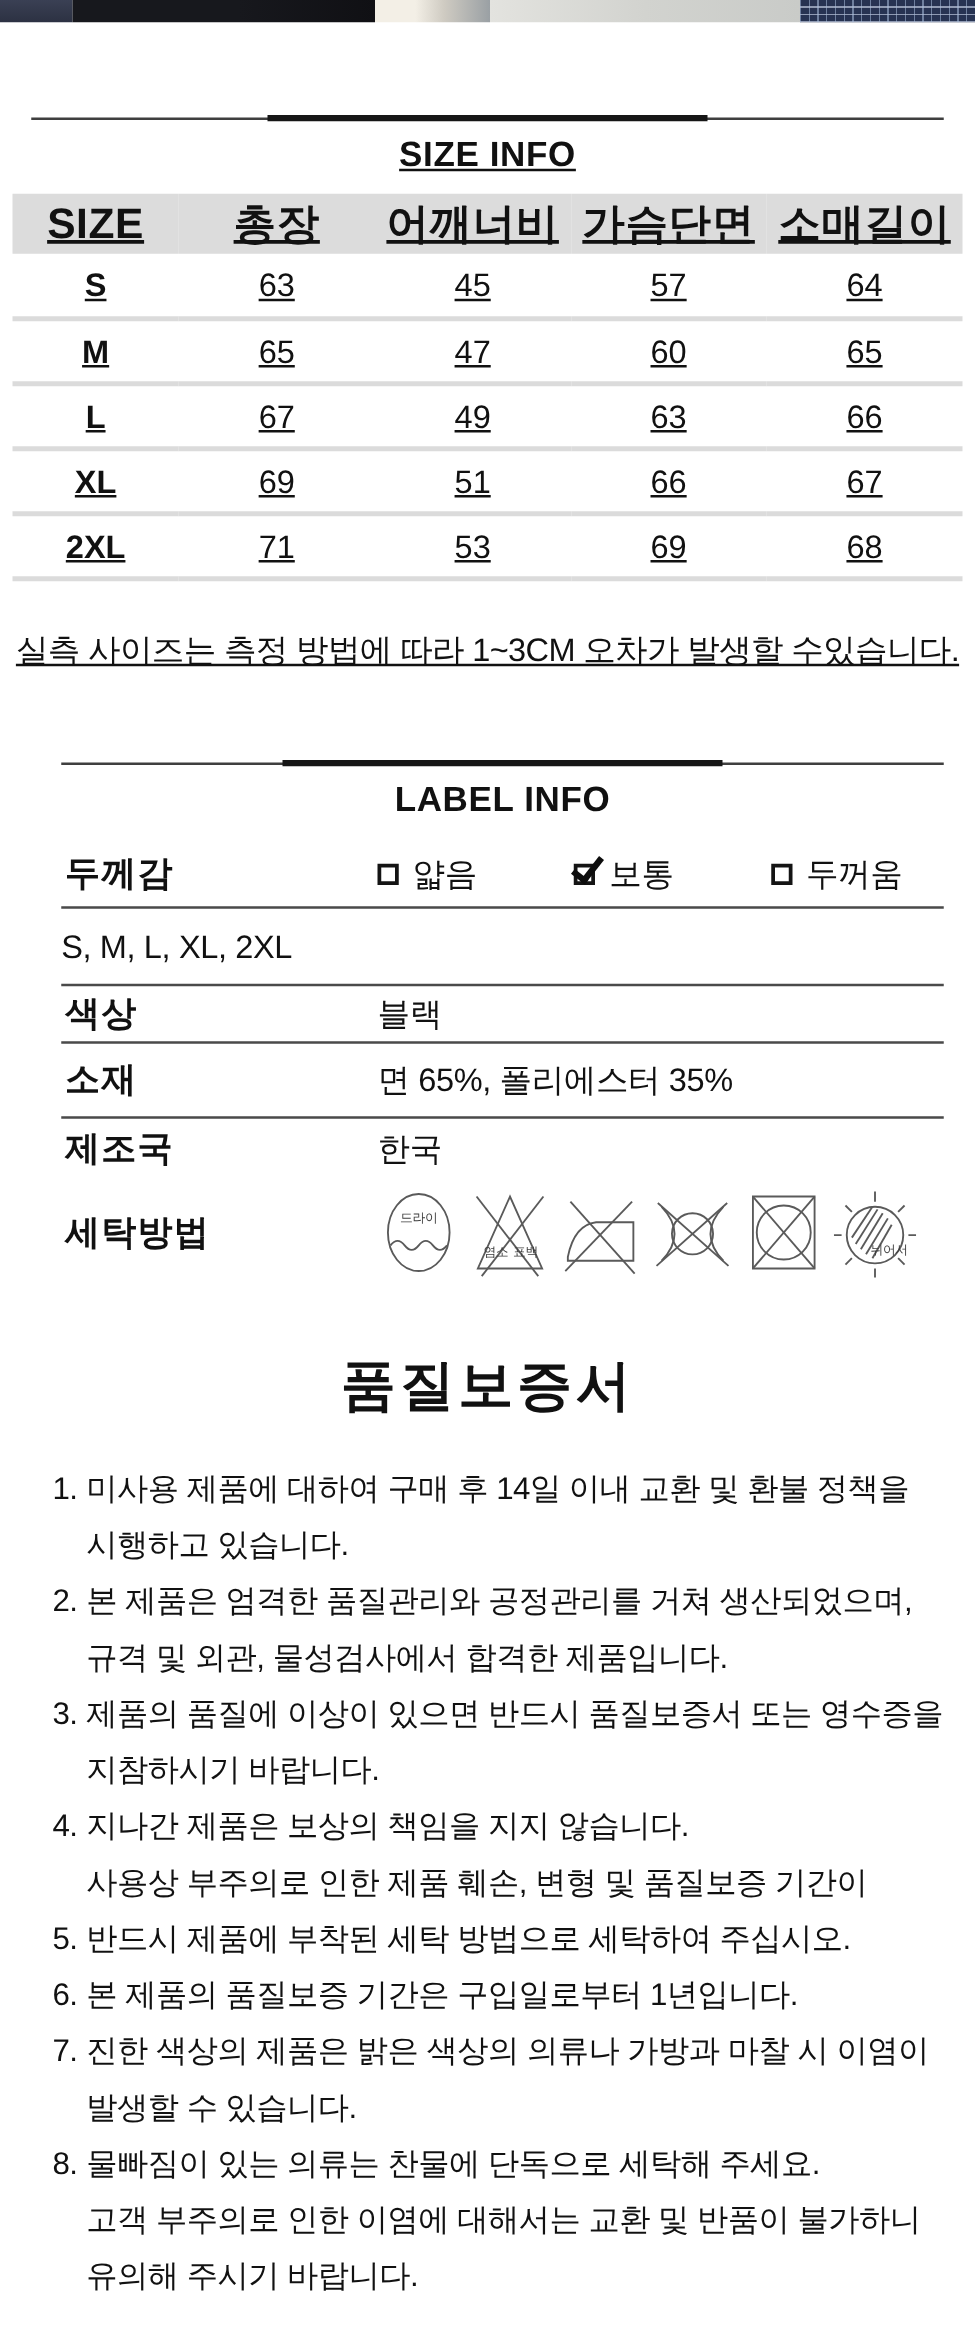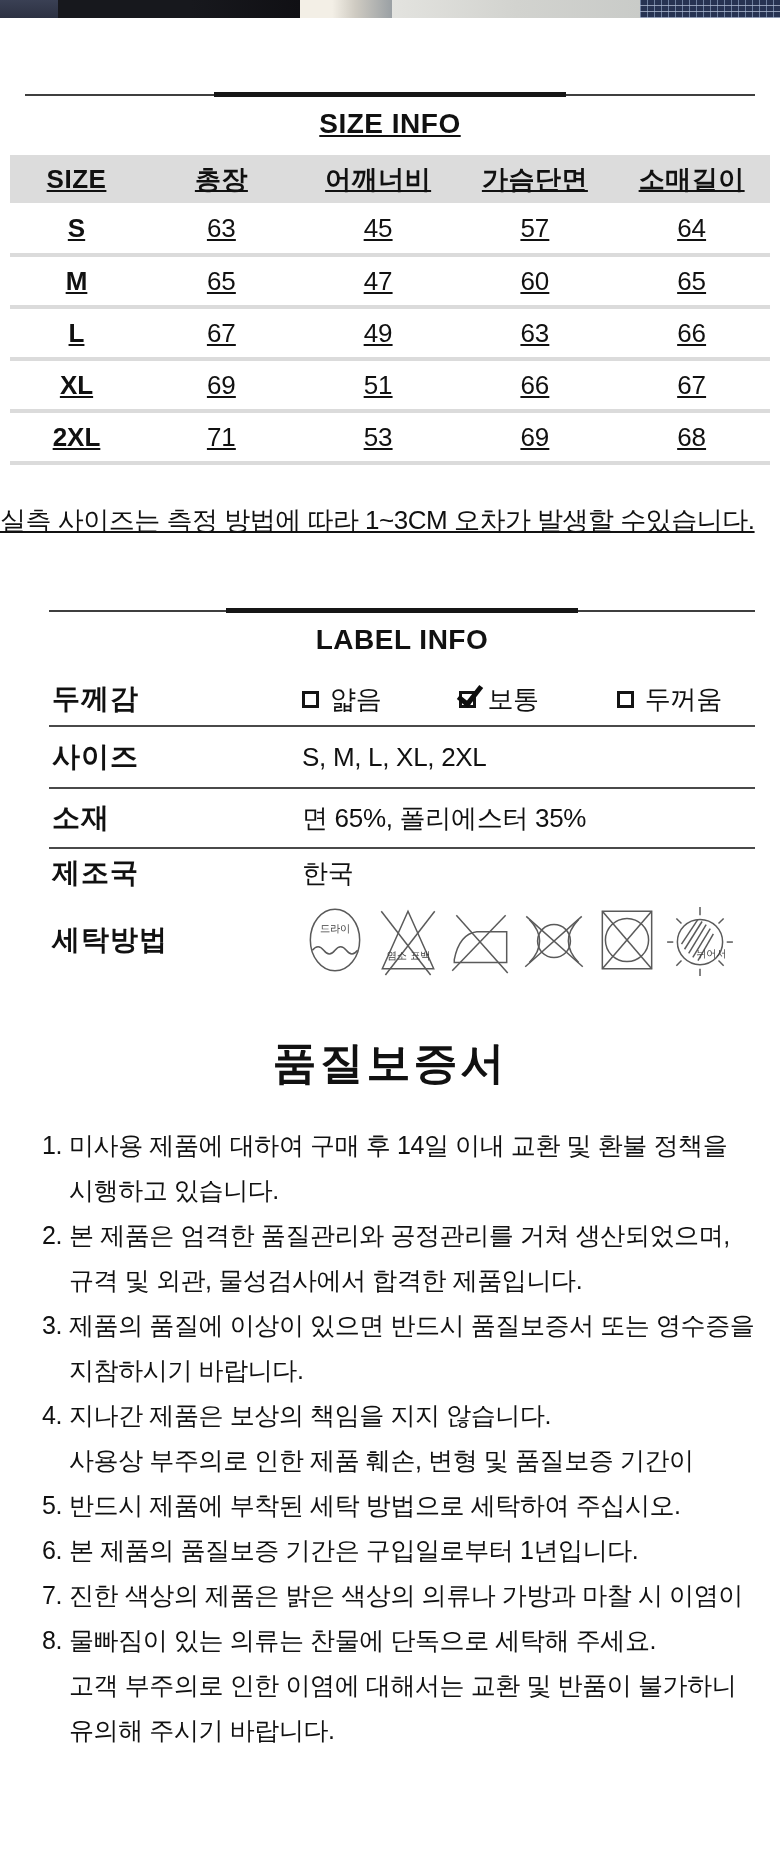--- a/index.html
+++ b/index.html
@@ -28,26 +28,26 @@
   
   .deco-line { position: relative; height: 5px; margin: 0 25px; }
   .deco-line::before { content:""; position:absolute; left:0; right:0; top:2px; border-top:2px solid #3f3f3f; }
   .deco-line b { position:absolute; left:50%; transform:translateX(-50%); top:0; width:352px; height:5px; background:#161616; }
   .section-title { margin:10px 0 0; text-align:center; font-size:28px; font-weight:700; letter-spacing:.5px; line-height:34px; }
 
   #size-section { margin-top: 74px; text-decoration: underline; }
 
   
   .size-table { width:760px; margin:14px auto 0; border-collapse:collapse; text-align:center; table-layout:fixed; }
-  .size-table th { background:#dcdcdc; height:48px; font-size:26px; font-weight:700; letter-spacing:.5px; }
+  .size-table th { background:#dcdcdc; height:48px; font-size:34px; font-weight:700; letter-spacing:.5px; }
   .size-table col.c-size { width:17.5%; }
   .size-table td { height:52px; font-size:26px; border-bottom:4px solid #dbdbdb; }
   .size-table td.sz { font-weight:700; }
 
-  .size-note { margin:38px 0 0; text-align:left; font-size:26px; letter-spacing:-.5px; }
+  .size-note { margin:38px 0 0; text-align:center; font-size:26px; letter-spacing:-.5px; }
 
   
   #label-section { margin-top: 70px; padding-left: 24px; }
   .label-table { margin: 16px 25px 0; }
   .lrow { display:flex; align-items:center; border-bottom:2px solid #4a4a4a; }
   .lrow:last-child { border-bottom:none; }
   .llabel { width:253px; flex:none; font-size:28px; font-weight:700; letter-spacing:1px; padding-left:3px; }
   .lvalue { font-size:26px; letter-spacing:-.3px; }
   .h54{height:54px}.h62{height:62px}.h46{height:46px}.h60{height:60px}.h48{height:48px}.h86{height:86px}
 
@@ -175,22 +175,25 @@
             </span>
             <span class="opt">
               <span class="cbox"></span>
               <span>두꺼움</span>
             </span>
           </div>
       </div>
 
       <div id="label-simple-rows">
           <div class="lrow h62">
-            <div class="llabel">사이즈</div>
             <div class="lvalue">S, M, L, XL, 2XL</div>
+          </div>
+          <div class="lrow h46">
+            <div class="llabel">색상</div>
+            <div class="lvalue">블랙</div>
           </div>
           <div class="lrow h60">
             <div class="llabel">소재</div>
             <div class="lvalue">면 65%, 폴리에스터 35%</div>
           </div>
           <div class="lrow h48">
             <div class="llabel">제조국</div>
             <div class="lvalue">한국</div>
           </div>
         </div>
@@ -310,20 +313,21 @@
         <div class="w-item">
           <span class="w-num">6.</span>
           <div class="w-lines">
             <div>본 제품의 품질보증 기간은 구입일로부터 1년입니다.</div>
           </div>
         </div>
         <div class="w-item">
           <span class="w-num">7.</span>
           <div class="w-lines">
             <div>진한 색상의 제품은 밝은 색상의 의류나 가방과 마찰 시 이염이</div>
+            <div>발생할 수 있습니다.</div>
           </div>
         </div>
         <div class="w-item">
           <span class="w-num">8.</span>
           <div class="w-lines">
             <div>물빠짐이 있는 의류는 찬물에 단독으로 세탁해 주세요.</div>
             <div>고객 부주의로 인한 이염에 대해서는 교환 및 반품이 불가하니</div>
             <div>유의해 주시기 바랍니다.</div>
           </div>
         </div>

